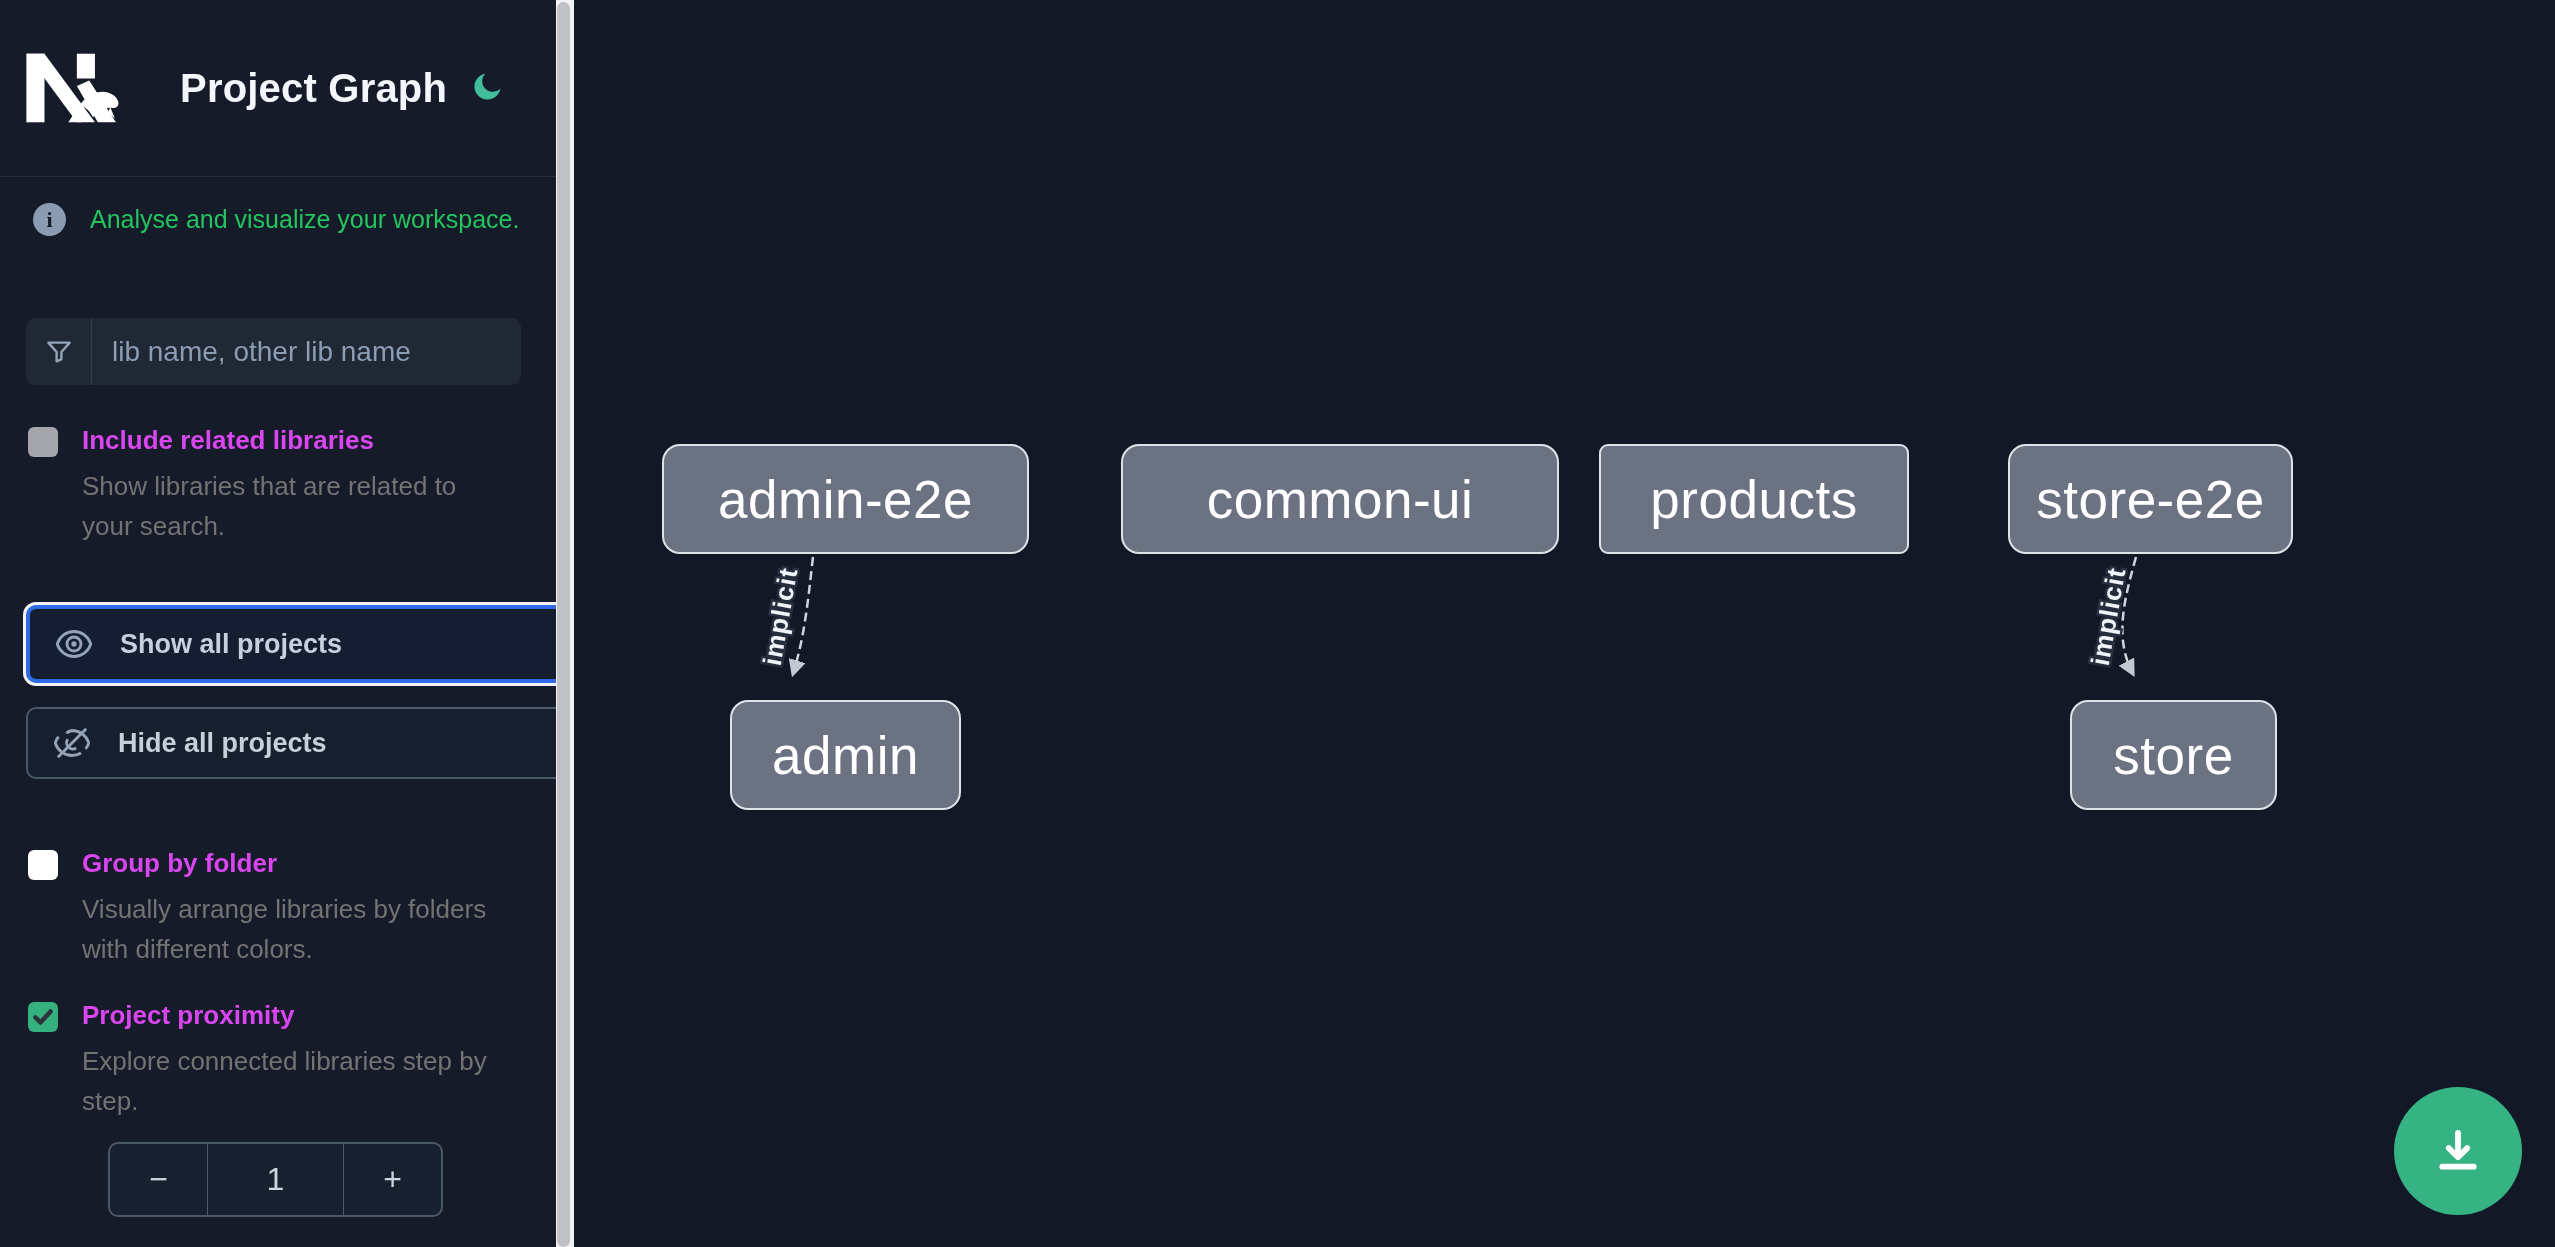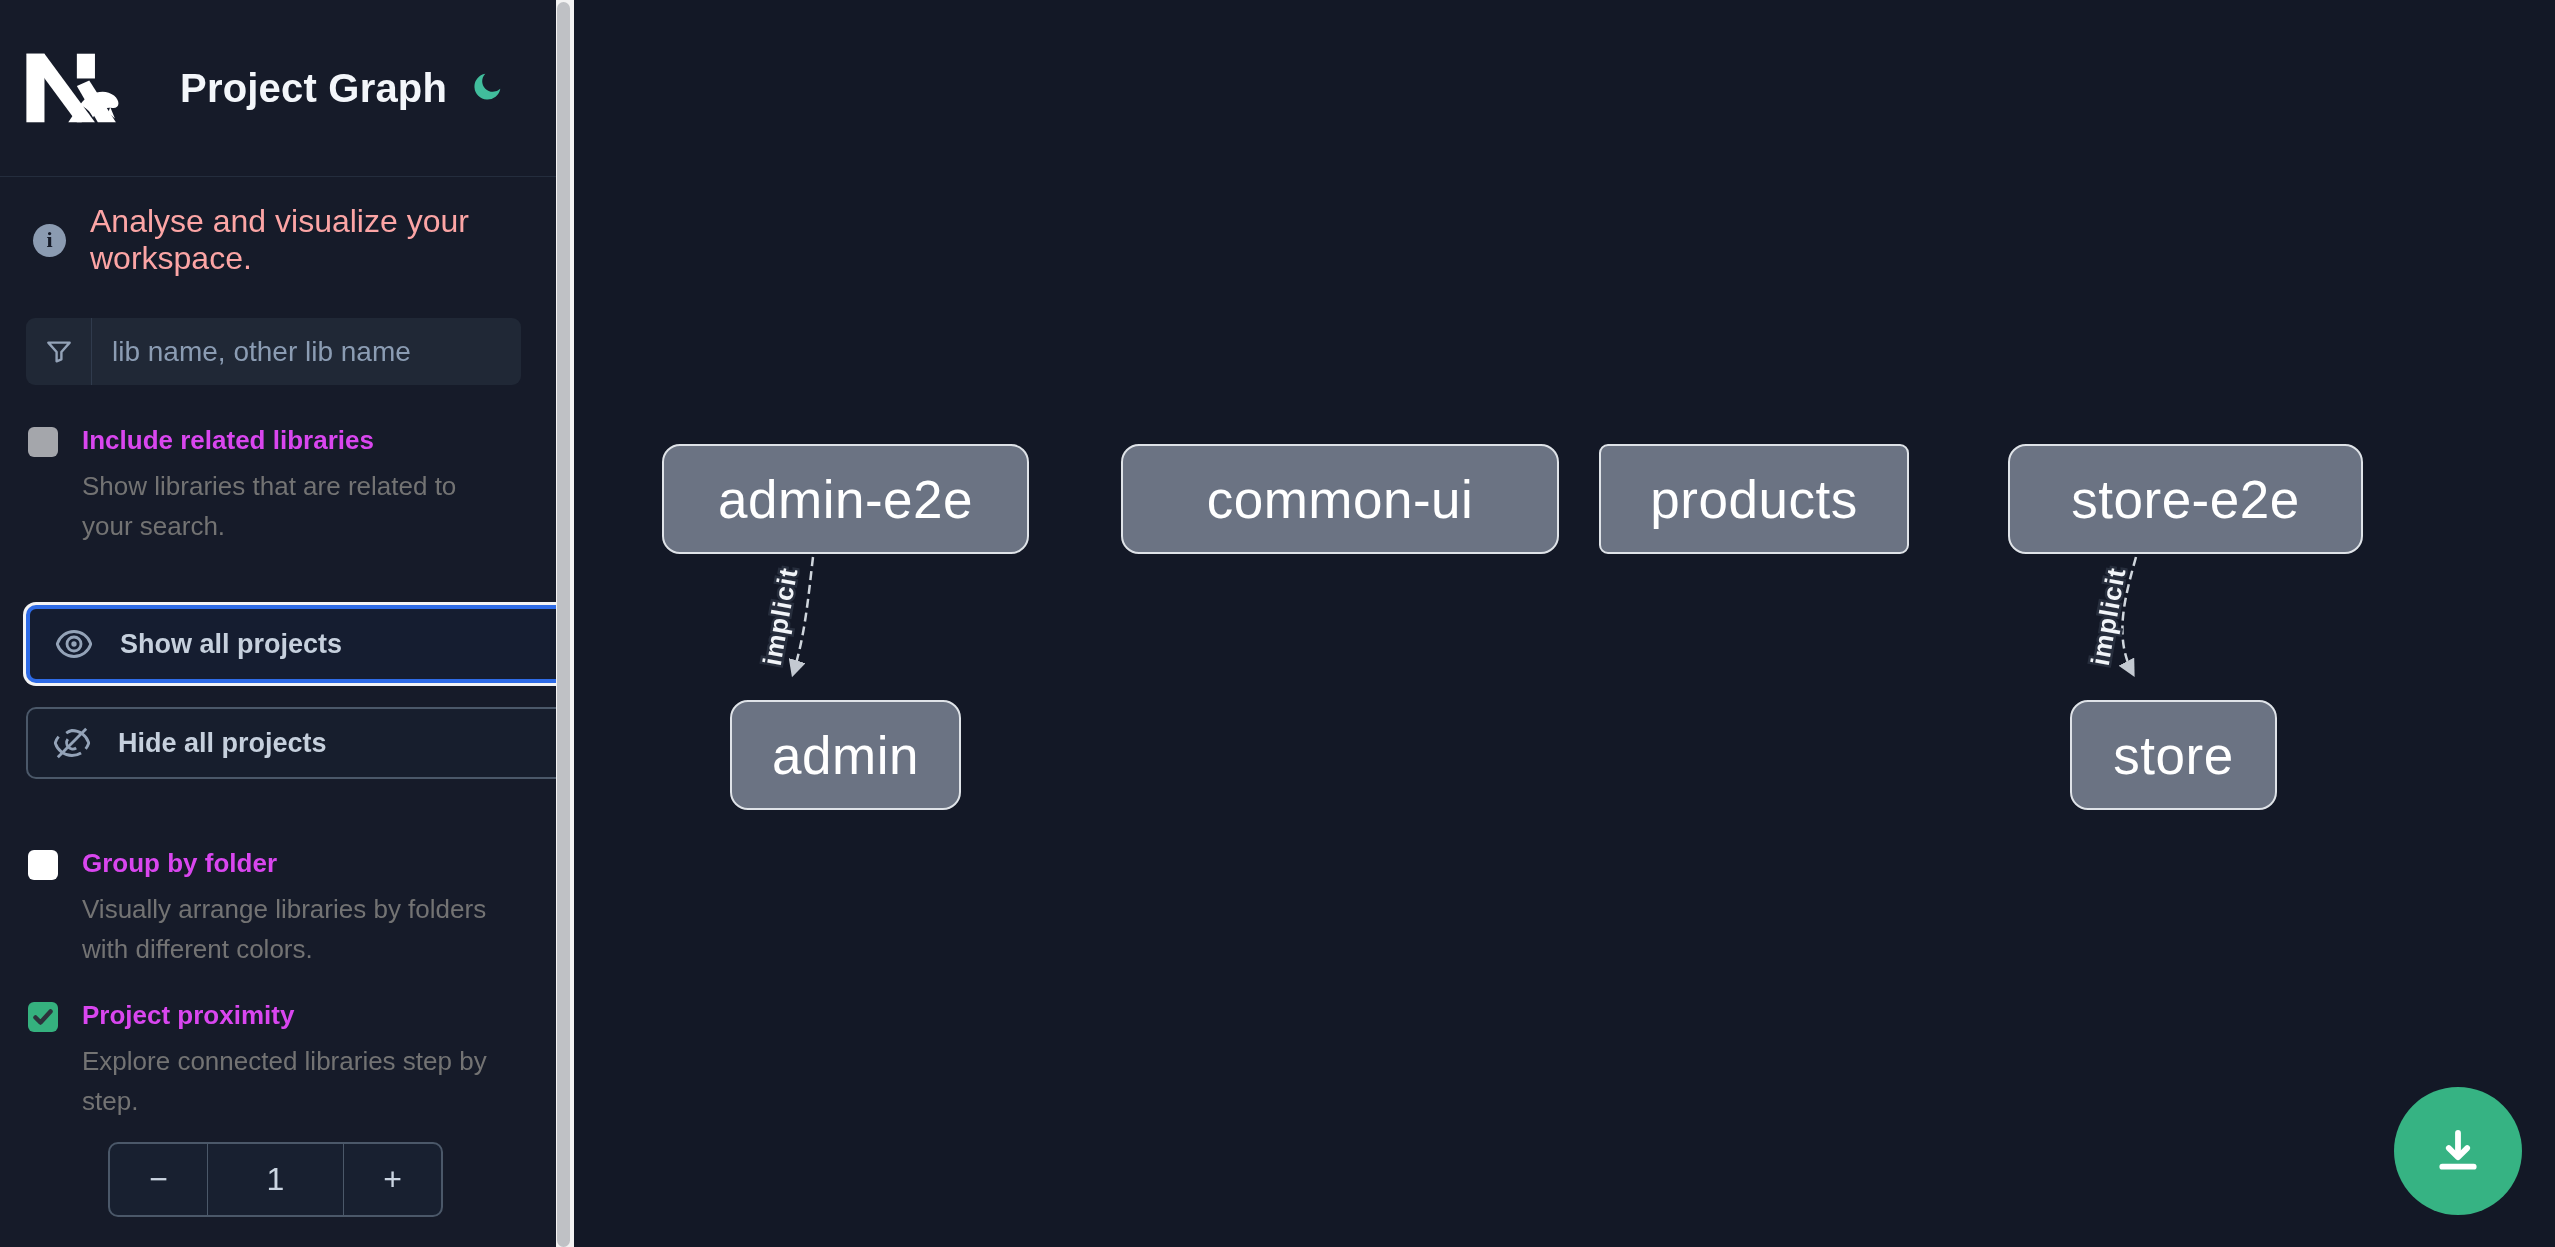--- a/index.html
+++ b/index.html
@@ -25,21 +25,21 @@
   .moon-btn { position:absolute; right:52px; top:70px; width:34px; height:34px; cursor:pointer; }
   .info-row {
     position:absolute; left:33px; top:203px; width:500px;
     display:flex; align-items:center; gap:24px;
   }
   .info-icon {
     width:33px; height:33px; border-radius:50%; background:#8b9bb1; flex:0 0 auto;
     display:flex; align-items:center; justify-content:center;
     color:#161b29; font-weight:700; font-size:22px; font-family:"Liberation Serif", serif;
   }
-  .info-text { font-size:32px; color:#fca5a5; }
+  .info-text { font-size:25px; color:#22c55e; }
   .search-box {
     position:absolute; left:26px; top:318px; width:495px; height:67px;
     background:#202836; border-radius:9px; display:flex; align-items:center;
   }
   .search-iconcell { width:66px; height:67px; display:flex; align-items:center; justify-content:center; border-right:1px solid #303b4d; }
   .search-input {
     flex:1; height:100%; background:transparent; border:none; outline:none;
     font-family:"Liberation Sans", sans-serif;
     font-size:28px; color:#7dd3fc; padding:0 20px;
   }
@@ -209,21 +209,21 @@
 
   <div class="node" style="left:88px;  top:444px; width:367px;">
     <span>admin-e2e</span>
   </div>
   <div class="node" style="left:547px; top:444px; width:438px;">
     <span>common-ui</span>
   </div>
   <div class="node" style="left:1025px; top:444px; width:310px;border-radius:9px;">
     <span>products</span>
   </div>
-  <div class="node" style="left:1434px; top:444px; width:355px;">
+  <div class="node" style="left:1434px; top:444px; width:285px;">
     <span>store-e2e</span>
   </div>
   <div class="node" style="left:156px; top:700px; width:231px;">
     <span>admin</span>
   </div>
   <div class="node" style="left:1496px; top:700px; width:207px;">
     <span>store</span>
   </div>
 
 </main>

